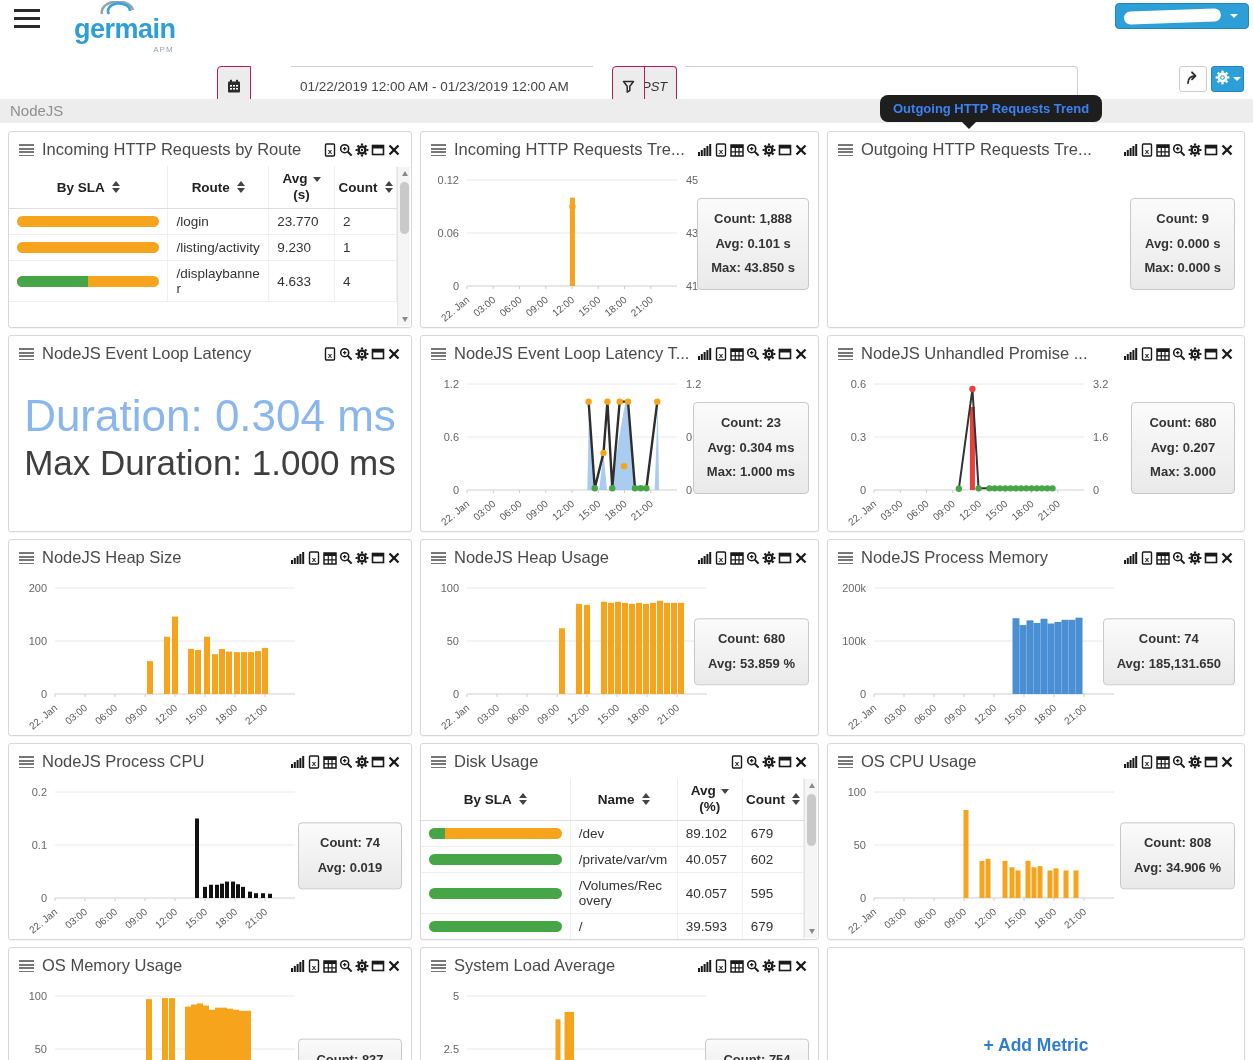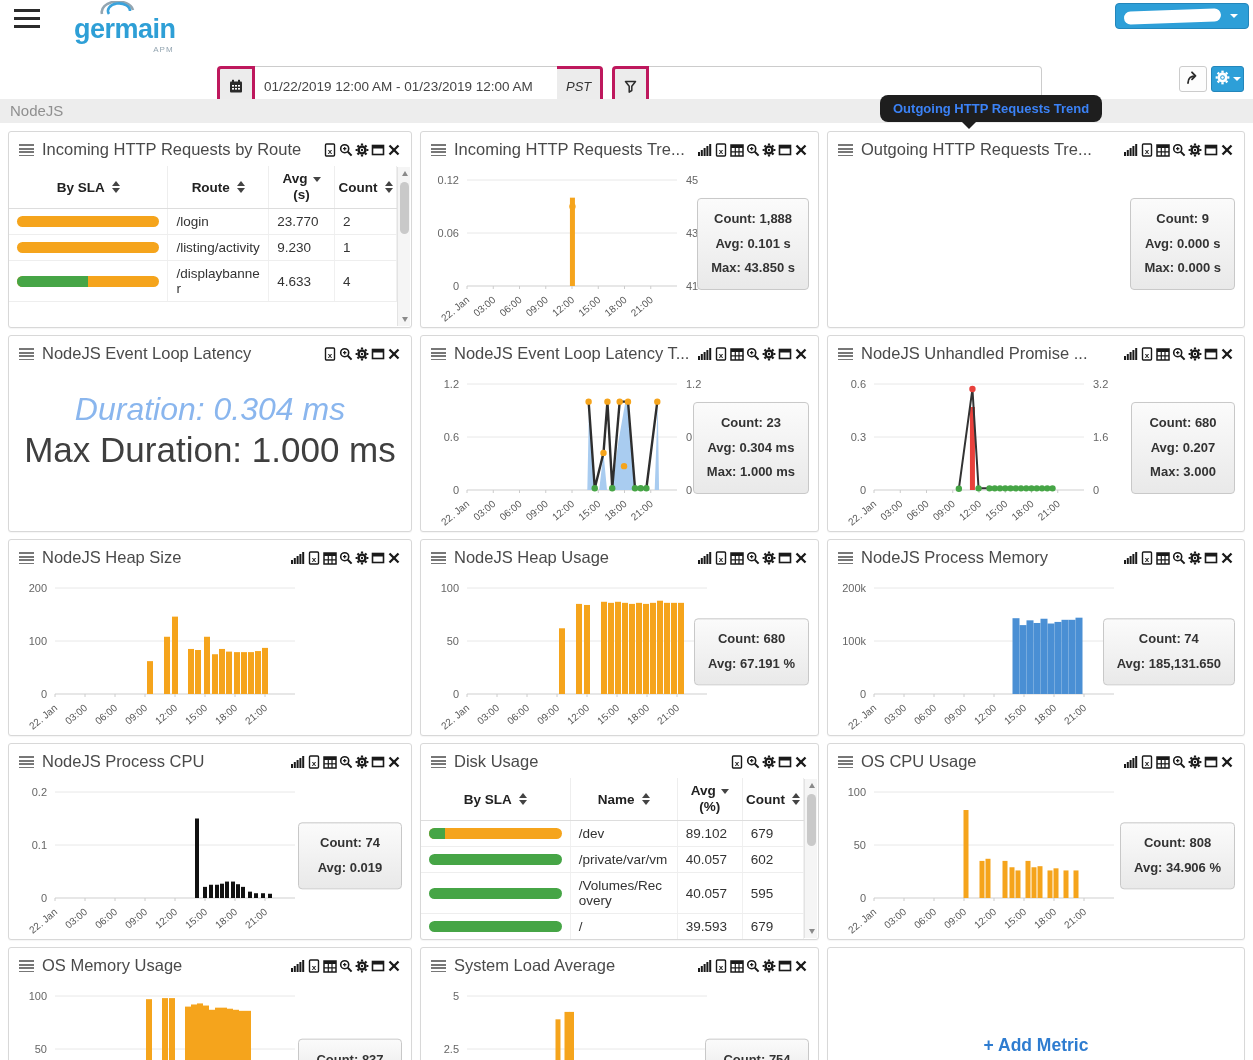--- a/index.html
+++ b/index.html
@@ -12,23 +12,23 @@
   .logo { position:absolute; left:74px; top:14px; }
   .logo-swoosh { position:absolute; left:24px; top:-13px; }
   .logo-main { font-size:27px; font-weight:bold; color:#2e9fd6; letter-spacing:-0.5px; }
   .logo-sub { position:absolute; right:2px; bottom:-9px; font-size:8px; color:#93a5b1; letter-spacing:1px; }
   .user-btn { position:absolute; right:4px; top:3px; width:134px; height:26px; background:#2d9fd8;
     border:1px solid #2386bb; border-radius:4px; display:flex; align-items:center; padding:0 8px; cursor:pointer; }
   .redact { height:13px; width:97px; border-radius:8px; background:#fff; transform:rotate(-2deg); }
   .caret-w { width:0; height:0; border:4px solid transparent; border-top-color:#fff; margin-left:9px; margin-top:4px; }
 
   
-  .grp { position:absolute; display:flex; height:40px; }
+  .grp { position:absolute; display:flex; height:40px;gap:40px; }
   .addon { display:flex; align-items:center; justify-content:center; background:#ececec;
-    border:3px solid #be185d; padding:0 9px; font-size:13px; color:#333; }
+    border:1px solid #be185d; padding:0 9px; font-size:13px; color:#333; }
   .addon.first { border-radius:4px 0 0 4px; }
   .addon.last { border-radius:0 4px 4px 0; border-left:none; font-style:italic; }
   .grp input { border:1px solid #ccc; border-left:none; border-right:none; padding:0 9px;
     font-size:13.5px; color:#444; outline:none; }
   .grp input.endcap { border-right:1px solid #ccc; border-radius:0 4px 4px 0; }
   .btn-share { position:absolute; left:1179px; top:66px; width:28px; height:26px; background:#fdfdfd;
     border:1px solid #ccc; border-radius:3px; display:flex; align-items:center; justify-content:center; cursor:pointer; }
   .btn-gear { position:absolute; left:1211px; top:66px; width:33px; height:26px; background:#2d9fd8;
     border:1px solid #2386bb; border-radius:3px; display:flex; align-items:center; justify-content:center; gap:3px; cursor:pointer; }
 
@@ -49,21 +49,21 @@
   .p-icons span { display:inline-flex; cursor:pointer; }
 
   .chart-svg { position:absolute; left:4px; top:36px; }
   .stats { position:absolute; right:9px; top:112px; transform:translateY(-50%);
     background:linear-gradient(#fbfbfb,#e9e9e9); border:1px solid #c8c8c8; border-radius:4px;
     padding:8px 13px; text-align:center; font-size:13px; font-weight:bold; color:#333; line-height:1.9;
     min-width:104px; }
 
   
   .latency-wrap { position:absolute; left:0; right:0; top:55px; text-align:center; }
-  .latency-dur { font-size:32px; color:#8ab6ee;font-style:italic; }
+  .latency-dur { font-size:44px; color:#8ab6ee; }
   .latency-max { font-size:35px; color:#3f3f3f; margin-top:2px; }
 
   
   .tbl-wrap { position:absolute; left:0; right:14px; top:34px; bottom:0; overflow:hidden; }
   table.metrics { width:100%; border-collapse:collapse; table-layout:fixed; }
   table.metrics th { border-bottom:1px solid #ddd; border-right:1px solid #eee;
     font-size:13.5px; color:#222; padding:5px 4px; height:42px; cursor:pointer; }
   table.metrics td { border-bottom:1px solid #eee; border-right:1px solid #f0f0f0;
     font-size:13.5px; color:#333; padding:5px 8px; height:24px; vertical-align:middle; word-break:break-all; }
   td.num { text-align:left; }
@@ -970,21 +970,21 @@
         <rect x="211" y="26.840000000000003" width="6" height="91.16" fill="#F5A41C"></rect>
         <rect x="217.99999999999997" y="27.900000000000006" width="6" height="90.1" fill="#F5A41C"></rect>
         <rect x="225" y="26.840000000000003" width="6" height="91.16" fill="#F5A41C"></rect>
         <rect x="232" y="24.72" width="6" height="93.28" fill="#F5A41C"></rect>
         <rect x="239" y="26.840000000000003" width="6" height="91.16" fill="#F5A41C"></rect>
         <rect x="245.99999999999997" y="26.840000000000003" width="6" height="91.16" fill="#F5A41C"></rect>
         <rect x="253" y="26.840000000000003" width="6" height="91.16" fill="#F5A41C"></rect>
       </svg>
     <div class="stats">
       <div>Count: 680</div>
-      <div>Avg: 67.191 %</div>
+      <div>Avg: 53.859 %</div>
     </div>
   </section>
 
   <section class="panel">
     <div class="p-head">
       <div class="p-menu"></div>
       <h3 class="p-title">NodeJS Process Memory</h3>
       <div class="p-icons">
           <span>
             <svg width="14" height="14" viewBox="0 0 14 14">

